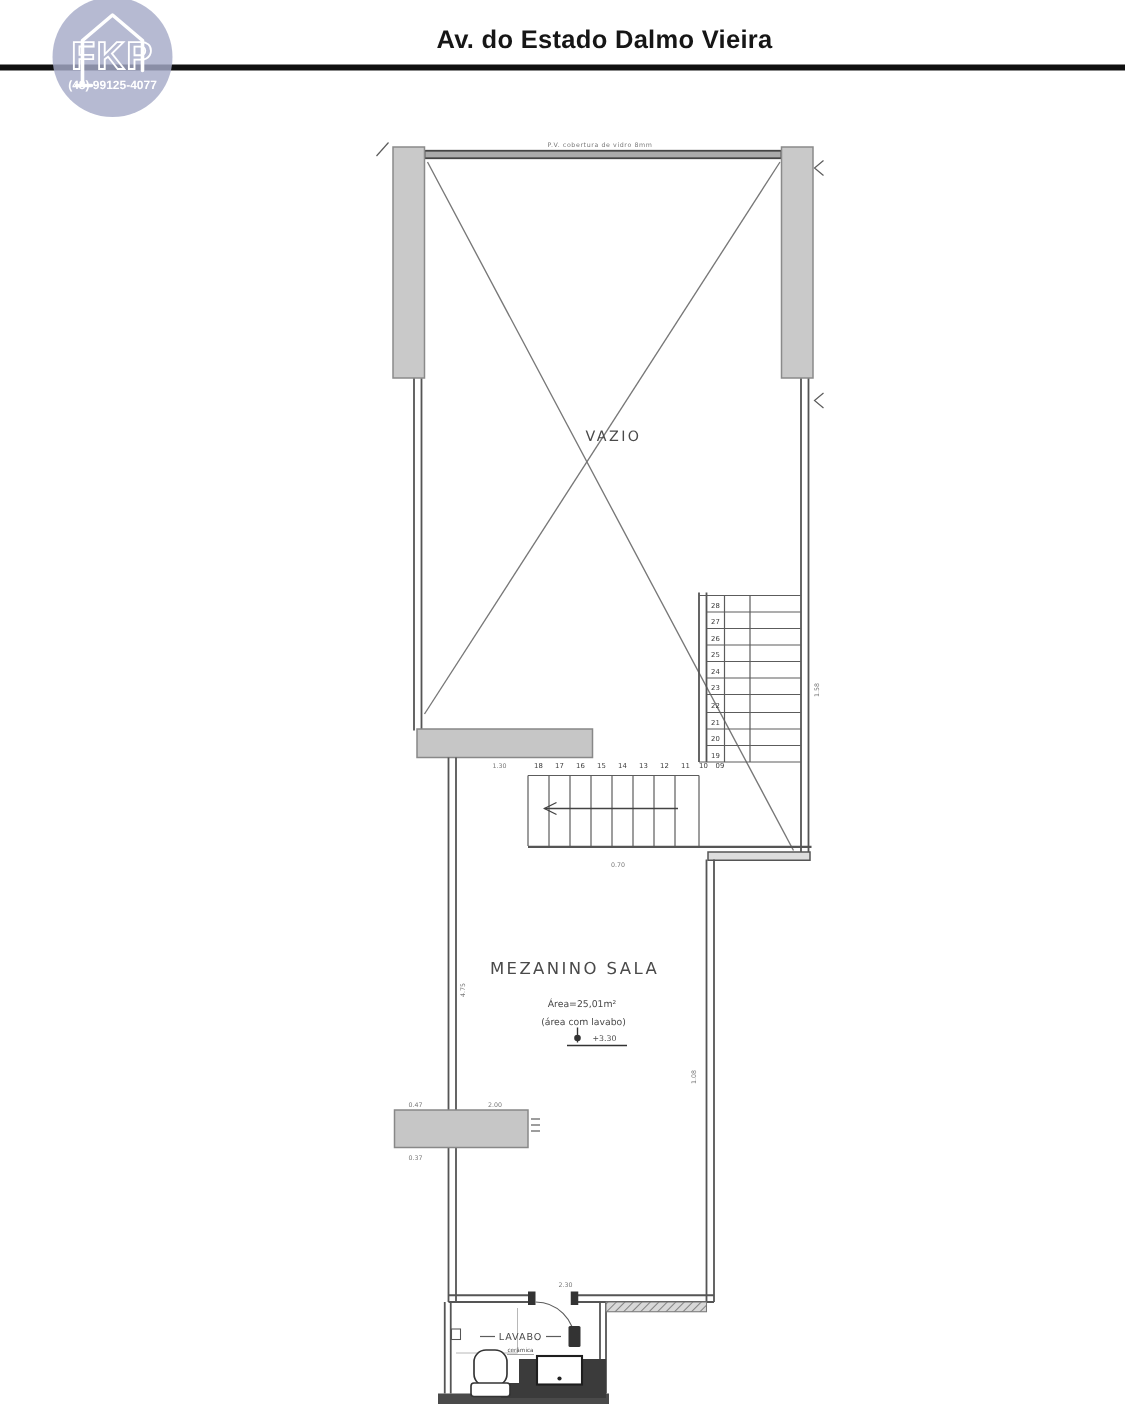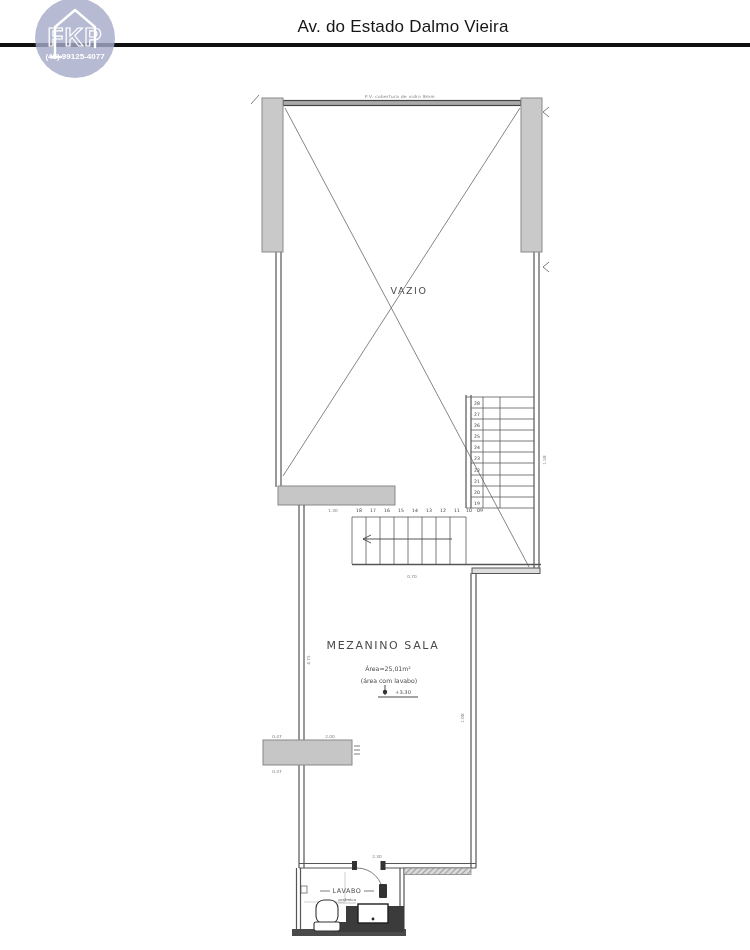--- a/index.html
+++ b/index.html
@@ -1,21 +1,21 @@
 <!DOCTYPE html>
 <html><head>
 <meta charset="utf-8">
 <style>
   html,body{margin:0;padding:0;width:750px;height:950px;background:#fff;overflow:hidden;
             font-family:"Liberation Sans",sans-serif;}
   .stage{position:relative;width:750px;height:950px;background:#fff;}
   
   .rule{position:absolute;left:0;top:43px;width:750px;height:4px;background:#101010;z-index:1;}
   .title{position:absolute;left:56px;top:17px;width:694px;text-align:center;
-         font-size:17px;font-weight:normal;color:#161616;letter-spacing:.2px;z-index:1;}
+         font-size:17px;font-weight:bold;color:#161616;letter-spacing:.2px;z-index:1;}
   .logo-svg{position:absolute;left:30px;top:-6px;z-index:2;}
   
   .plan{position:absolute;left:0;top:0;width:750px;height:950px;filter:blur(.3px);}
   .plan text{font-family:"DejaVu Sans",sans-serif;}
   .w{stroke:#555;stroke-width:1.2;fill:none}
   .t{stroke:#5c5c5c;stroke-width:.8;fill:none}
   .lt{stroke:#b0b0b0;stroke-width:.6;fill:none}
   .diag{stroke:#777;stroke-width:.9;fill:none}
   .col{fill:#c9c9c9;stroke:#8a8a8a;stroke-width:1}
   .sill{fill:#c6c6c6;stroke:#888;stroke-width:1}

